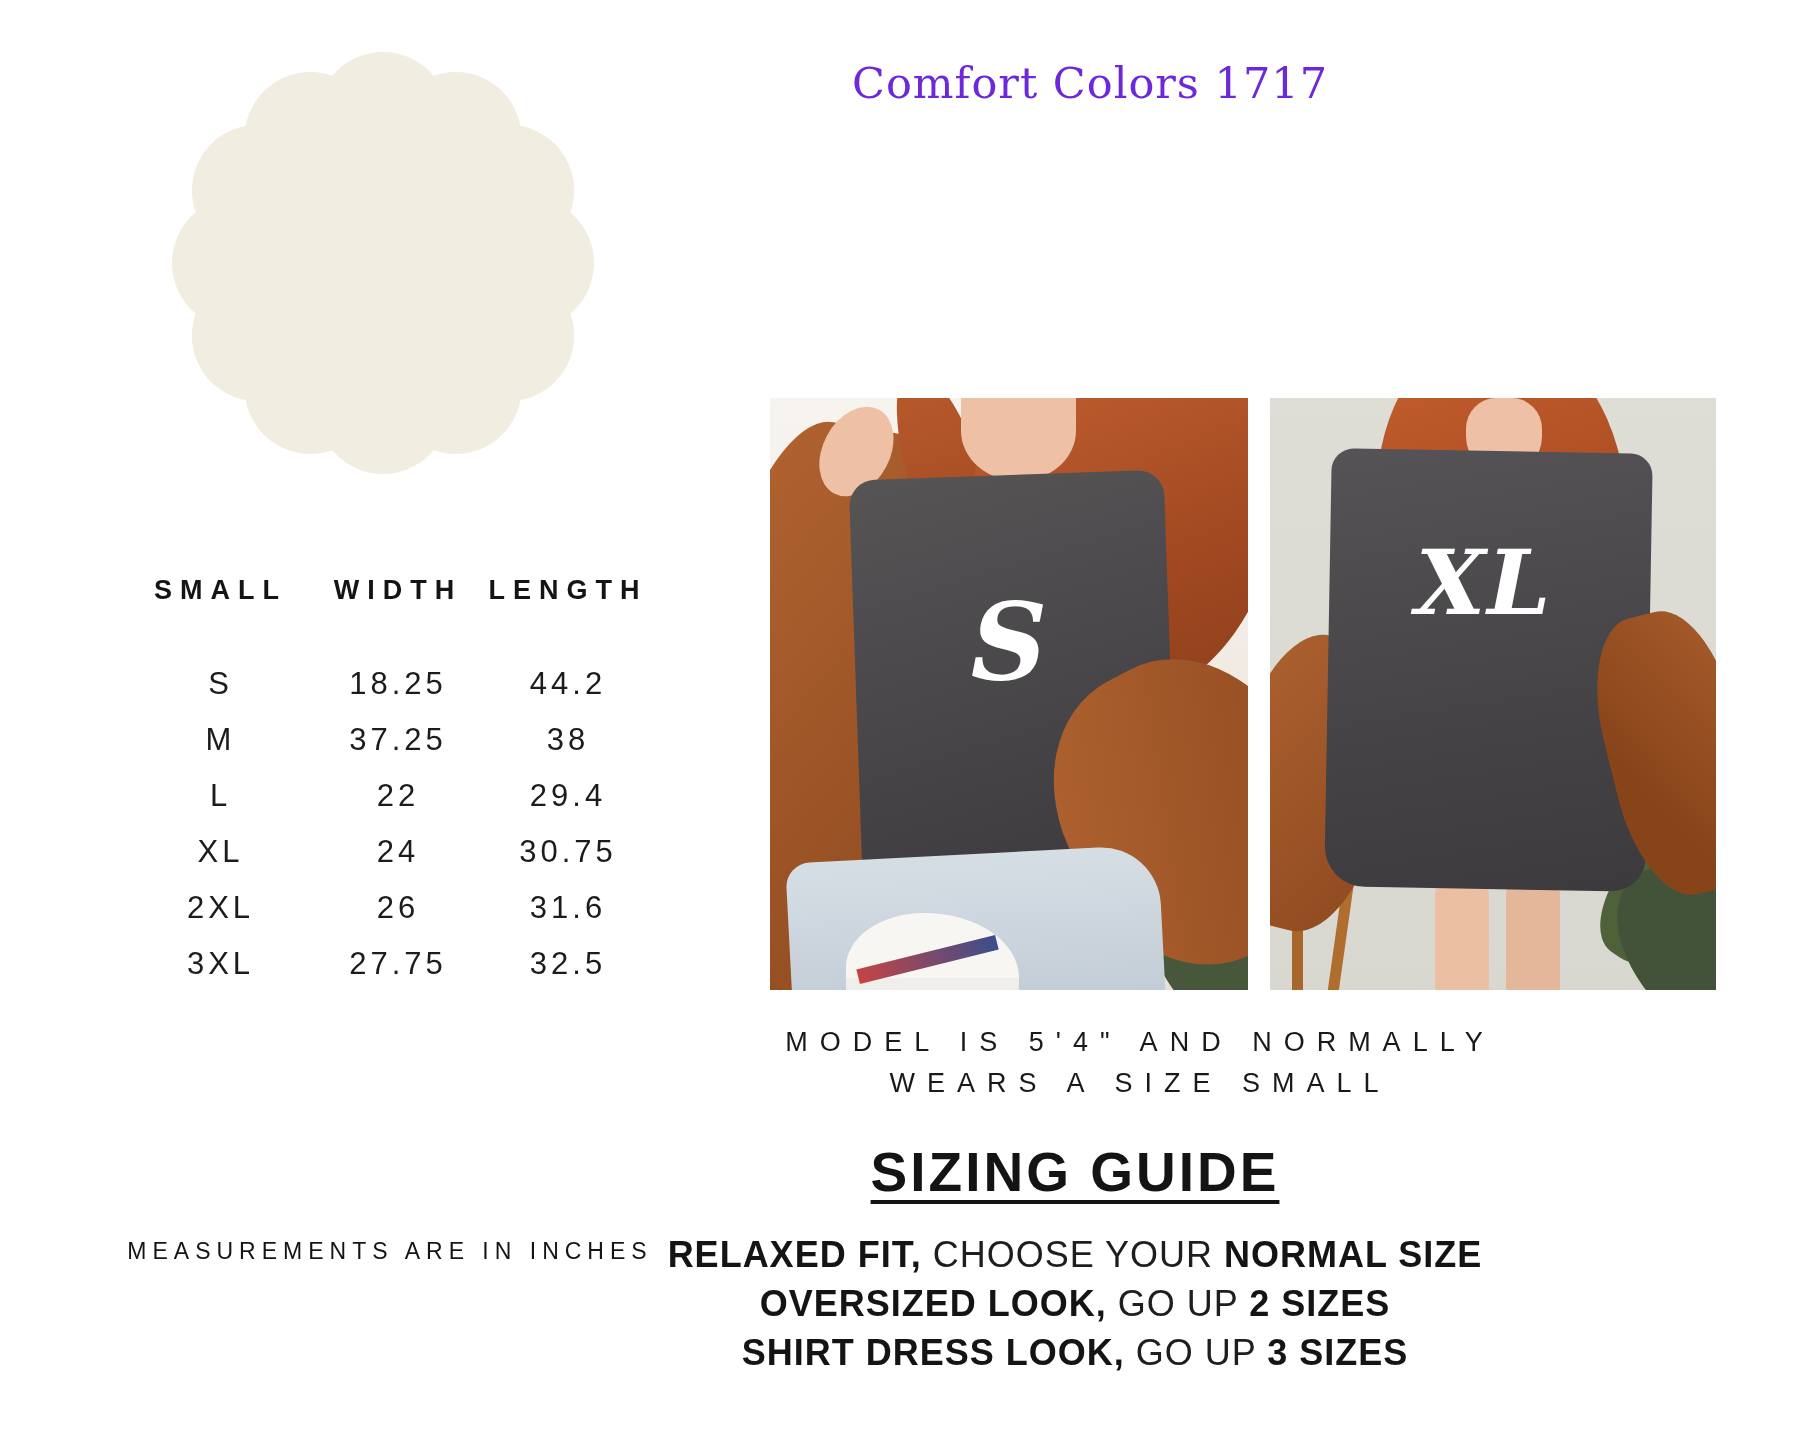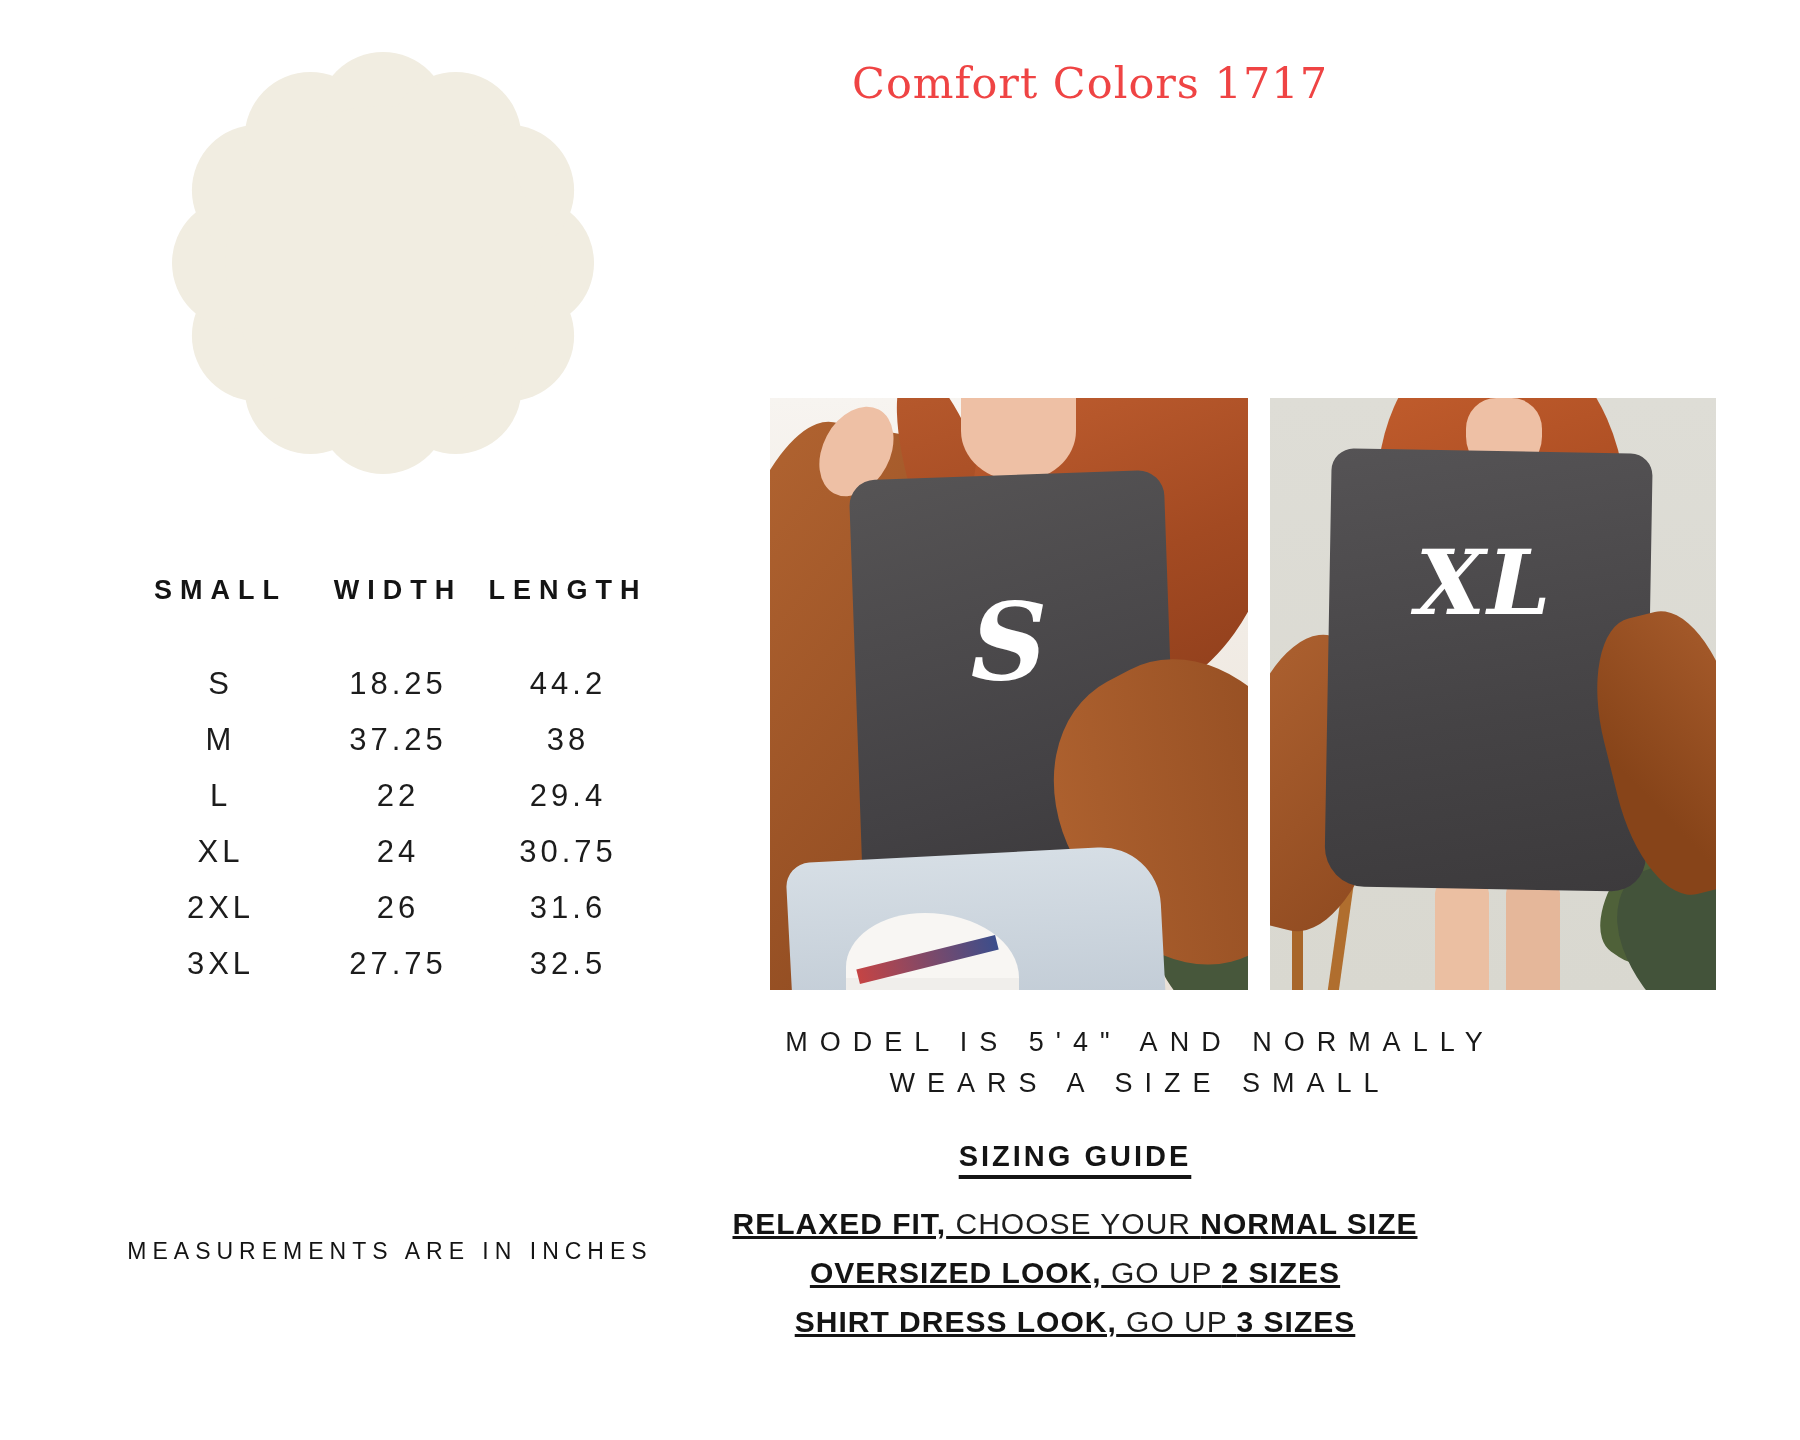--- a/index.html
+++ b/index.html
@@ -29,21 +29,21 @@
   }
 
   
   .brand-header { position:absolute; left:640px; top:56px; width:900px; text-align:center; }
   .title {
     font-family:"DejaVu Serif", serif; font-style:italic; font-weight:400;
     font-size:112px; line-height:1.25; letter-spacing:4px; color:#101010;
   }
   .subtitle {
     font-family:"DejaVu Serif", serif; font-size:43px; margin-top:2px;
-    letter-spacing:1px; color:#ef4444;
+    letter-spacing:1px; color:#6d28d9;
   }
 
   
   .photo { position:absolute; top:398px; height:592px; overflow:hidden; }
   .photo-s { left:770px; width:478px;
     background:linear-gradient(180deg,#f7f4f0 0%,#efe9e1 55%,#e9e1d7 100%); }
   .photo-xl { left:1270px; width:446px;
     background:linear-gradient(180deg,#deddd6 0%,#d9d8d0 100%); }
   .ph { position:absolute; }
 
@@ -111,23 +111,23 @@
   .photo-s .tee-letter { left:50%; top:41%; transform:translate(-50%,-50%); font-size:106px; }
   .photo-xl .tee-letter { left:48%; top:31%; transform:translate(-50%,-50%);
     font-size:90px; letter-spacing:2px; }
 
   
   .model-note { position:absolute; left:680px; top:1022px; width:920px;
     text-align:center; font-size:27px; letter-spacing:12px; line-height:41px; color:#191919; }
 
   
   .guide { position:absolute; left:655px; top:1140px; width:840px; text-align:center; }
-  .guide-heading { display:inline-block; font-size:29px; font-weight:700; letter-spacing:3px;
+  .guide-heading { display:inline-block; font-size:55px; font-weight:700; letter-spacing:3px;
     text-decoration:underline; text-decoration-thickness:4px; text-underline-offset:9px; }
-  .guide-lines { margin-top:26px; font-size:30px; line-height:49px; letter-spacing:1px;text-decoration:underline; }
+  .guide-lines { margin-top:26px; font-size:36px; line-height:49px; letter-spacing:1px; }
   .seg-b { font-weight:700; }
   .seg-n { font-weight:400; color:#1e1e1e; }
 </style>
 </head>
 <body>
 
 <div class="canvas">
 
   <svg class="flower" viewBox="0 0 460 430">
     <g fill="#F1EDE1">

